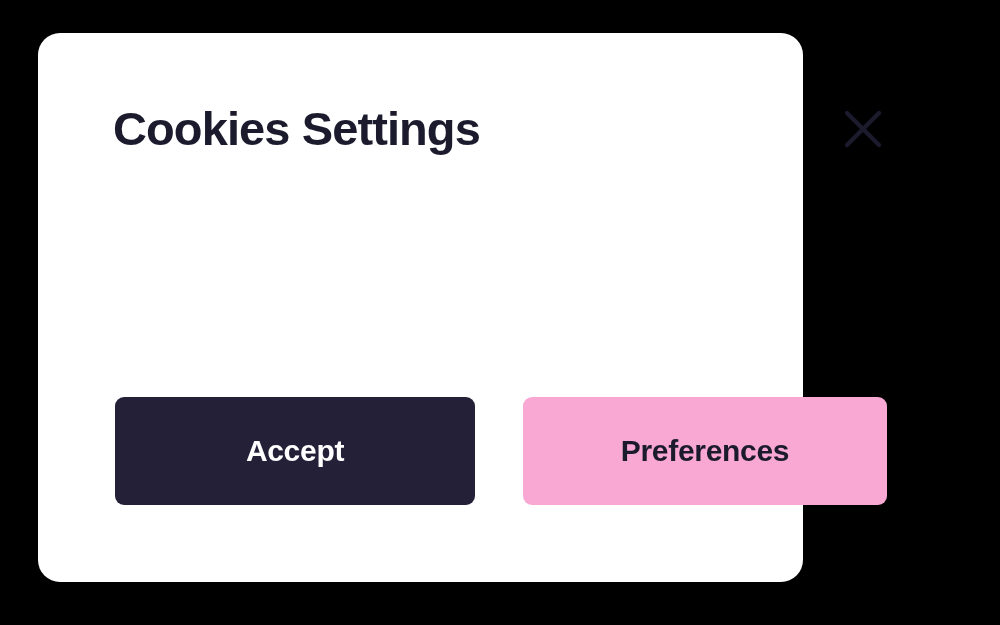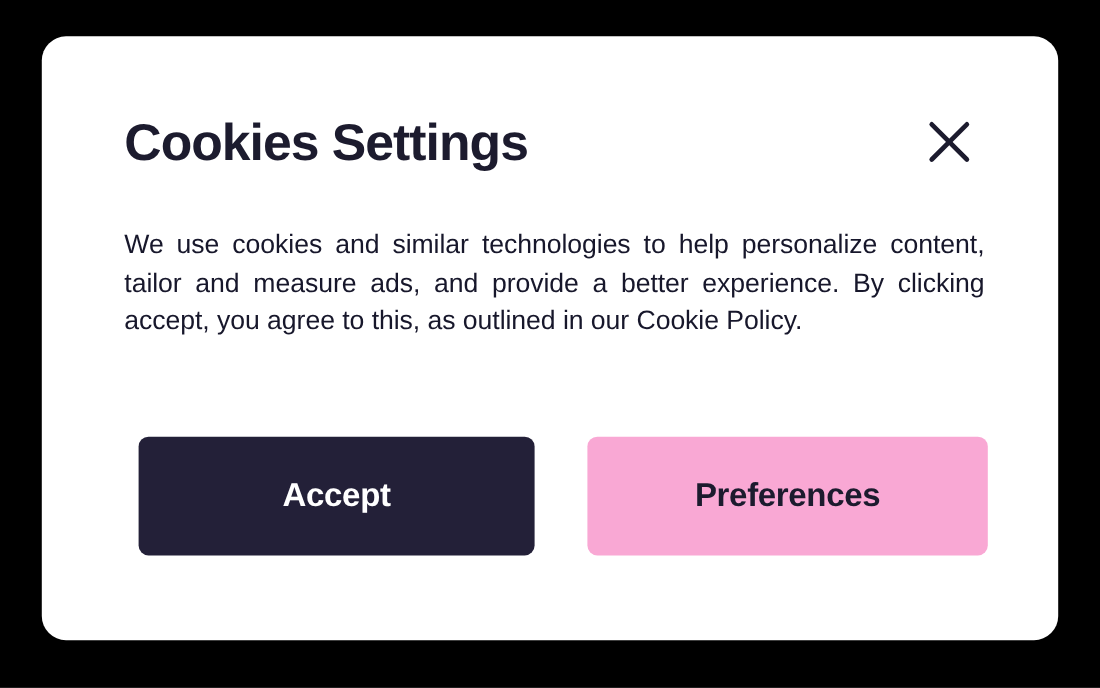--- a/index.html
+++ b/index.html
@@ -22,21 +22,21 @@
     width: 1000px;
     height: 625px;
     background: #000000;
   }
 
   
   .cookie-card {
     position: absolute;
     left: 38px;
     top: 33px;
-    width: 924px;
+    width: 765px;
     height: 549px;
     background: #ffffff;
     border-radius: 22px;
     box-sizing: border-box;
   }
 
   
   .card-header {
     position: absolute;
     left: 0;
@@ -97,21 +97,21 @@
     text-align: justify;
     text-align-last: left;
     hyphens: auto;
     -webkit-hyphens: auto;
     letter-spacing: -0.05px;
   }
 
   
   .actions {
     position: absolute;
-    left: 88px;
+    left: 77px;
     top: 364px;
     width: 772px;
     height: 108px;
   }
 
   .btn {
     position: absolute;
     top: 0;
     height: 108px;
     border: none;
@@ -155,21 +155,20 @@
       <button class="close-button" aria-label="Close">
         <span>
           <svg viewBox="0 0 38 38" xmlns="http://www.w3.org/2000/svg">
             <line x1="3" y1="3" x2="35" y2="35"></line>
             <line x1="35" y1="3" x2="3" y2="35"></line>
           </svg>
         </span>
       </button>
     </div>
 
-    <p class="dialog-body">We use cookies and similar technologies to help personalize content, tailor and measure ads, and provide a better experience. By clicking accept, you agree to this, as outlined in our Cookie Policy.</p>
 
     <div class="actions">
       <button class="btn btn-accept">Accept</button>
       <button class="btn btn-preferences">Preferences</button>
     </div>
 
   </div>
 </div>
 
 </body></html>

